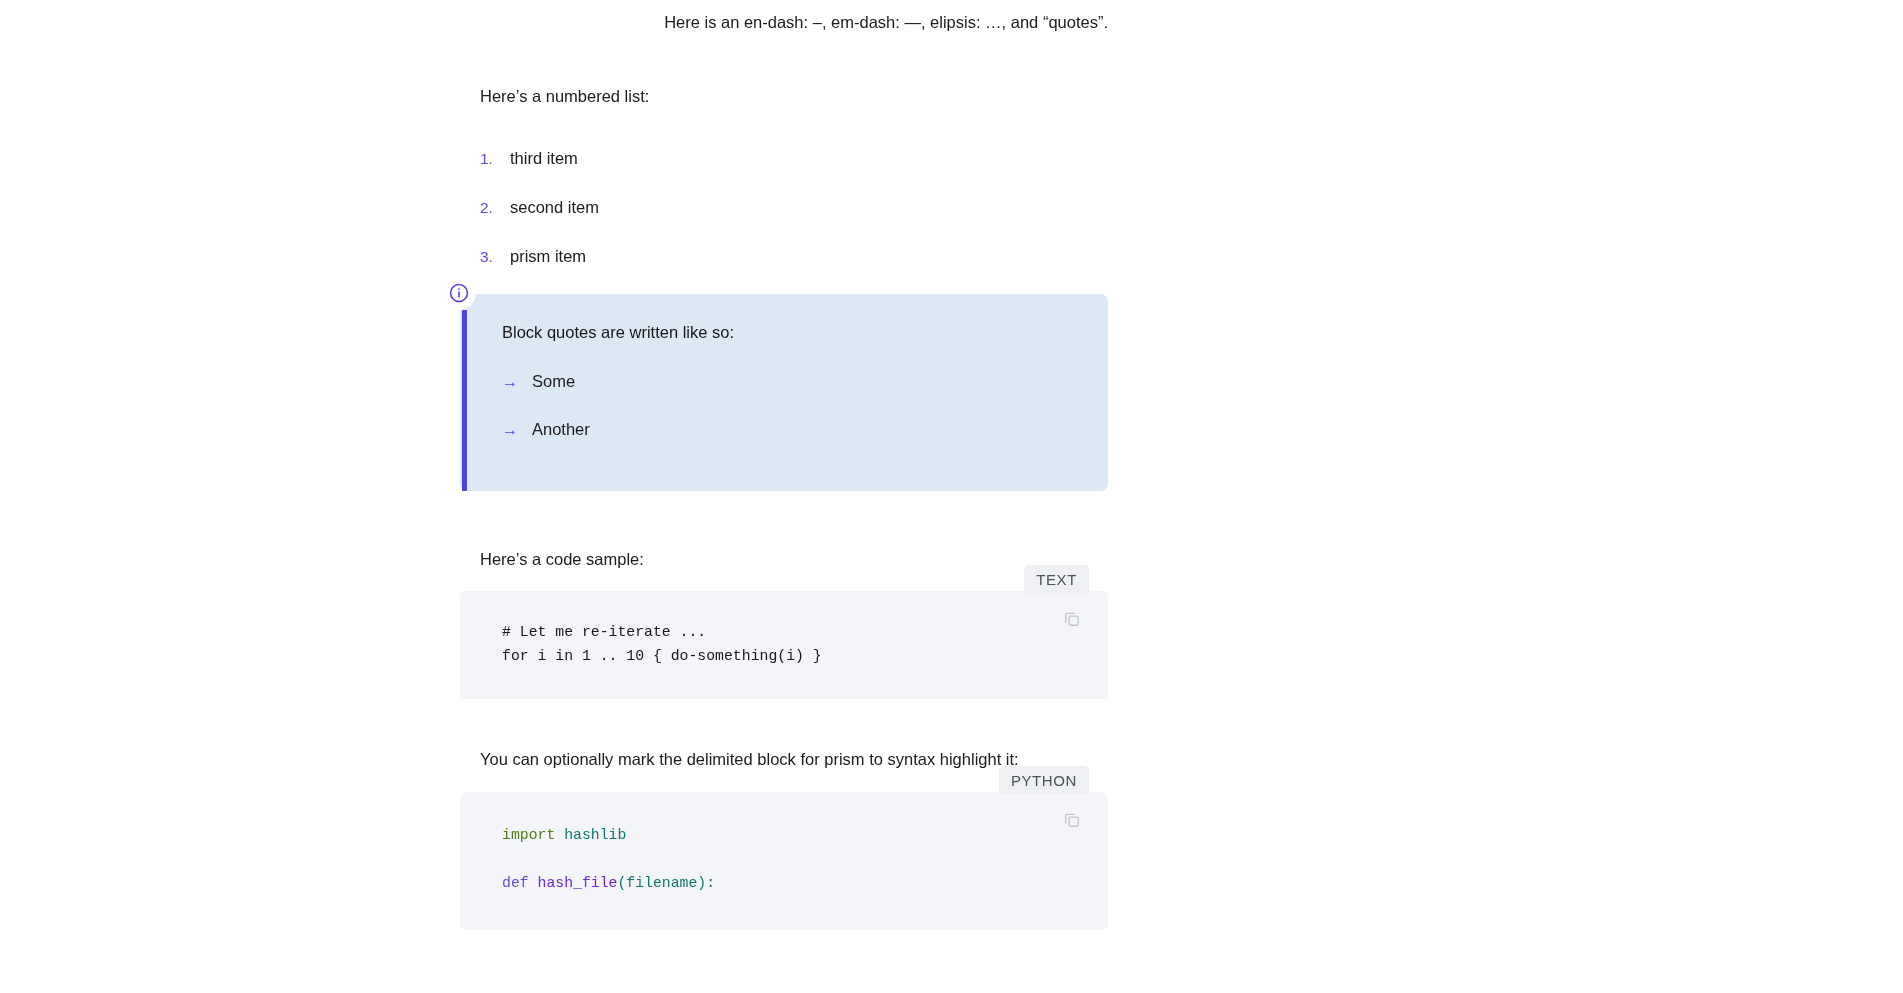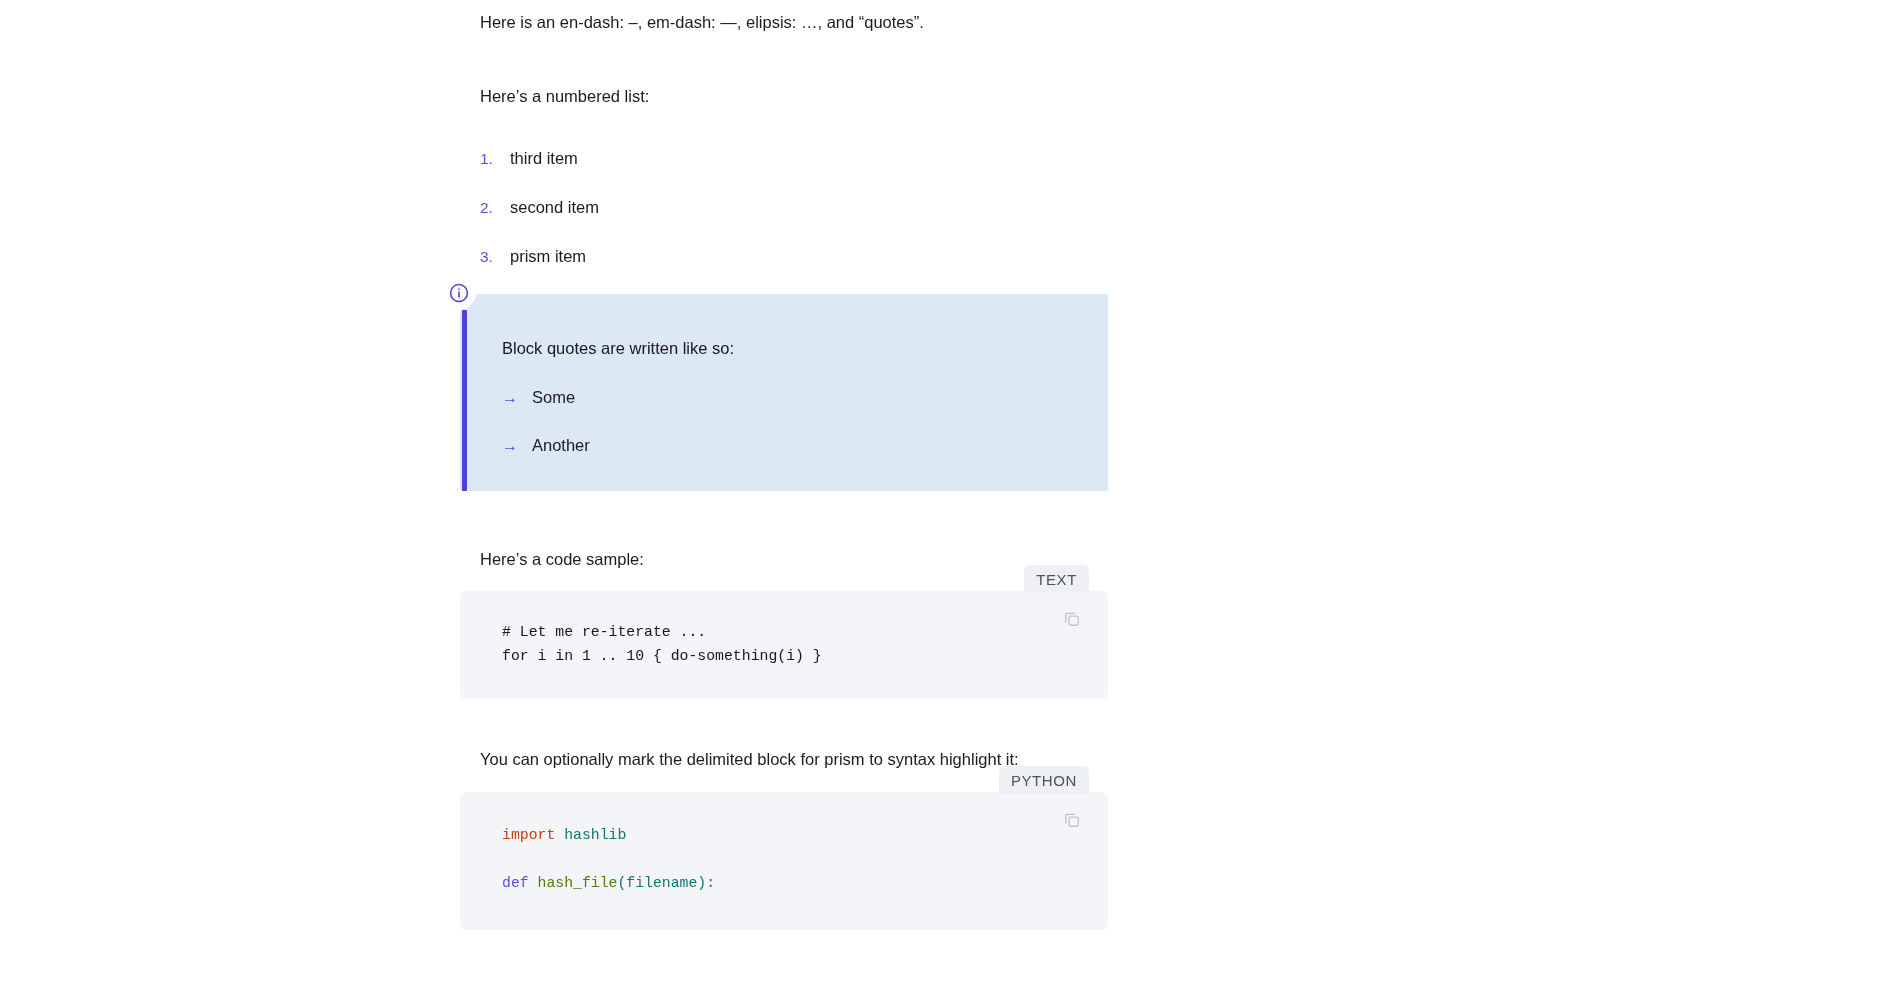--- a/index.html
+++ b/index.html
@@ -32,21 +32,21 @@
   }
 
   p.para {
     margin: 0;
     font-size: 16.5px;
     line-height: 1.55;
     color: #1c1c1e;
     padding-left: 20px;
   }
 
-  .p-endash { padding-top: 10px; }
+  .p-endash { padding-top: 10px; text-align: right; }
   .p-numlist { padding-top: 48px; }
 
   
   ol.numbered {
     margin: 0;
     padding: 0;
     list-style: none;
     padding-top: 38px;
   }
   ol.numbered li {
@@ -67,22 +67,22 @@
 
   
   .callout-wrap {
     position: relative;
     margin-top: 22px;
     margin-left: 0;
   }
   .callout {
     position: relative;
     background: #dde8f5;
-    border-radius: 2px;
-    padding: 42px 30px 24px 24px;
+    border-radius: 7px;
+    padding: 26px 30px 24px 24px;
     width: 648px;
     min-height: 197px;
   }
   .callout::before {
     content: "";
     position: absolute;
     left: 2px;
     top: 16px;
     bottom: 0px;
     width: 4.5px;
@@ -171,23 +171,23 @@
   .copy-btn {
     position: absolute;
     top: 18px;
     right: 24px;
     width: 22px;
     height: 22px;
     opacity: 0.48;
   }
   .copy-btn svg { display: block; }
 
-  .tok-kw { color: #c2410c; }
+  .tok-kw { color: #4d7c0f; }
   .tok-def { color: #5b4fe0; }
-  .tok-fn { color: #4d7c0f; }
+  .tok-fn { color: #6d28d9; }
   .tok-plain { color: #0f766e; }
 
   .codeblock.python { padding-top: 28px; padding-bottom: 30px; }
 </style>
 </head>
 <body>
 
 <div class="page">
   <div class="content">
 

